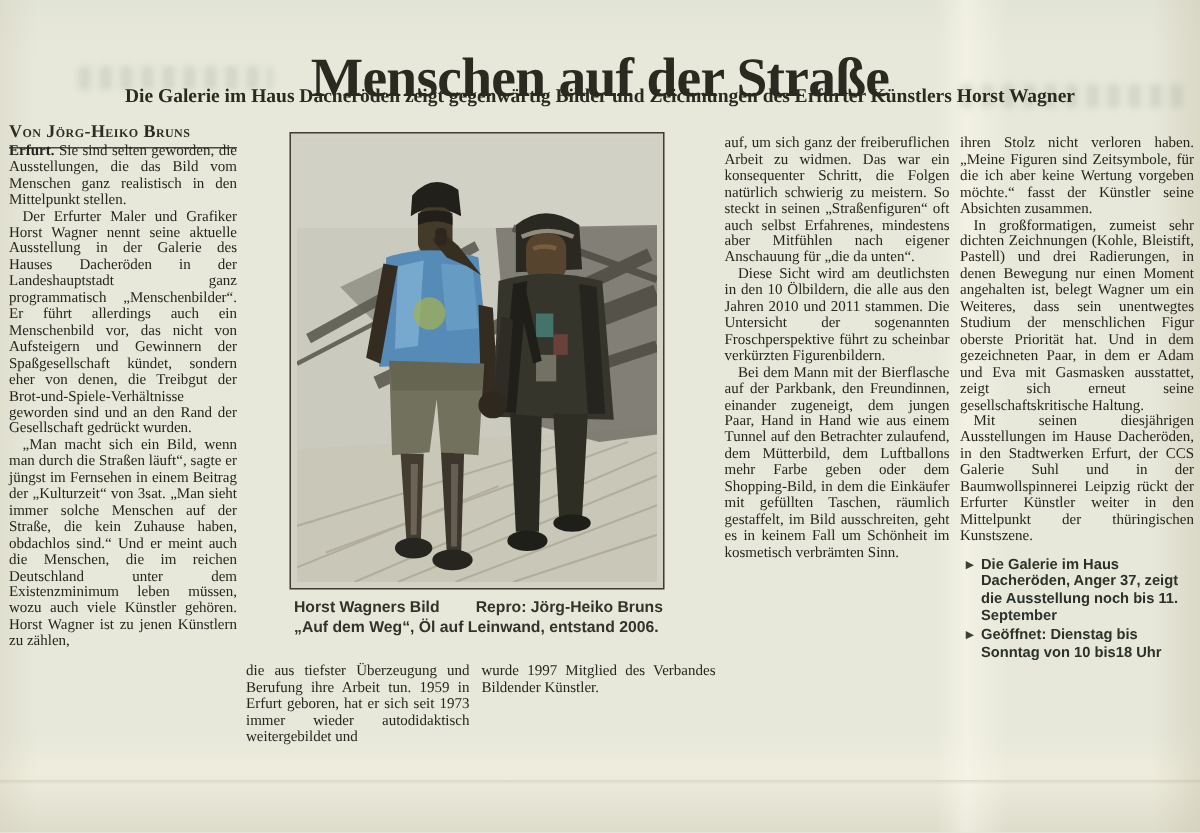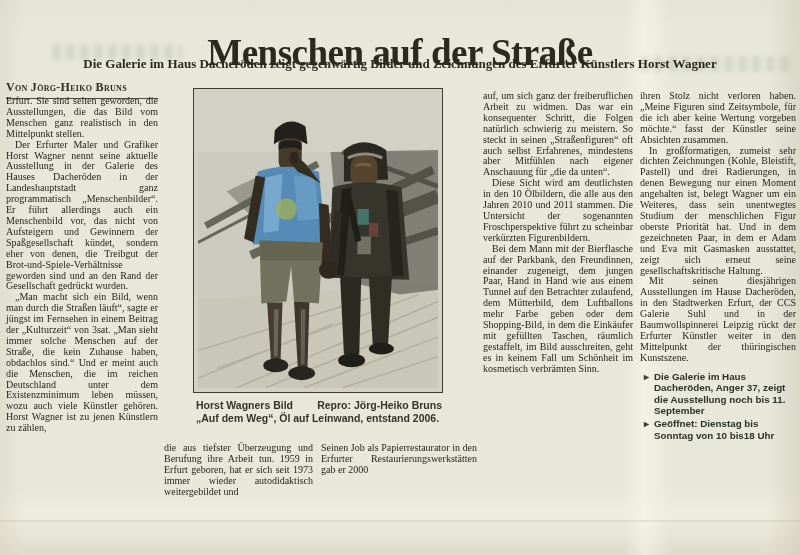--- a/index.html
+++ b/index.html
@@ -29,21 +29,21 @@
   .subhead{position:absolute;left:30px;top:56px;width:740px;text-align:center;
     font-size:13px;font-weight:bold;color:#2b2a21;}
   .byline{position:absolute;left:6px;top:80px;width:152px;
     font-variant:small-caps;font-weight:bold;font-size:12px;letter-spacing:.3px;
     border-bottom:1px solid #4a483d;padding-bottom:3px;color:#2e2d24;}
   
   .col{position:absolute;font-size:10px;line-height:10.9px;text-align:justify;
     hyphens:auto;-webkit-hyphens:auto;color:#26251e;}
   .col p{margin:0;}
   .col p + p{text-indent:9px;}
-  .lead-loc{font-weight:normal;}
+  .lead-loc{font-weight:bold;}
   
   .figure{position:absolute;left:193px;top:88px;width:250px;height:305px;
     border:1.5px solid #3e3c33;background:#d2d1c4;box-sizing:border-box;padding:4px;}
   .figure svg{display:block;width:100%;height:100%;}
   .caption{position:absolute;left:196px;top:399px;width:246px;
     font-family:"Liberation Sans", sans-serif;font-size:10.5px;line-height:12.5px;
     color:#33332b;font-weight:bold;}
   .caption .credit{float:right;}
   
   .infobox{margin-top:7px;font-family:"Liberation Sans", sans-serif;
@@ -158,21 +158,21 @@
 
 <div class="caption">
   <span class="credit">Repro: Jörg-Heiko Bruns</span>
   <span>Horst Wagners Bild „Auf dem Weg“, Öl auf Leinwand, entstand 2006.</span>
 </div>
 
 <div class="col" style="left:164px;top:443px;width:149px;height:68px;">
   <p>die aus tiefster Überzeugung und Berufung ihre Arbeit tun. 1959 in Erfurt geboren, hat er sich seit 1973 immer wieder autodidaktisch weitergebildet und</p>
 </div>
 <div class="col" style="left:321px;top:443px;width:156px;height:68px;">
-  <p>Seinen Job als Papierrestaurator in den Erfurter Restaurierungswerkstätten gab er 2000</p>
+  <p>wurde 1997 Mitglied des Verbandes Bildender Künstler.</p>
 </div>
 
 <div class="col" style="left:483px;top:91px;width:150px;height:430px;">
   <p>auf, um sich ganz der freiberuflichen Arbeit zu widmen. Das war ein konsequenter Schritt, die Folgen natürlich schwierig zu meistern. So steckt in seinen „Straßenfiguren“ oft auch selbst Erfahrenes, mindestens aber Mitfühlen nach eigener Anschauung für „die da unten“.</p>
   <p>Diese Sicht wird am deutlichsten in den 10 Ölbildern, die alle aus den Jahren 2010 und 2011 stammen. Die Untersicht der sogenannten Froschperspektive führt zu scheinbar verkürzten Figurenbildern.</p>
   <p>Bei dem Mann mit der Bierflasche auf der Parkbank, den Freundinnen, einander zugeneigt, dem jungen Paar, Hand in Hand wie aus einem Tunnel auf den Betrachter zulaufend, dem Mütterbild, dem Luftballons mehr Farbe geben oder dem Shopping-Bild, in dem die Einkäufer mit gefüllten Taschen, räumlich gestaffelt, im Bild ausschreiten, geht es in keinem Fall um Schönheit im kosmetisch verbrämten Sinn.</p>
 </div>
 
 <div class="col" style="left:640px;top:91px;width:156px;height:445px;">
   <p>ihren Stolz nicht verloren haben. „Meine Figuren sind Zeitsymbole, für die ich aber keine Wertung vorgeben möchte.“ fasst der Künstler seine Absichten zusammen.</p>

